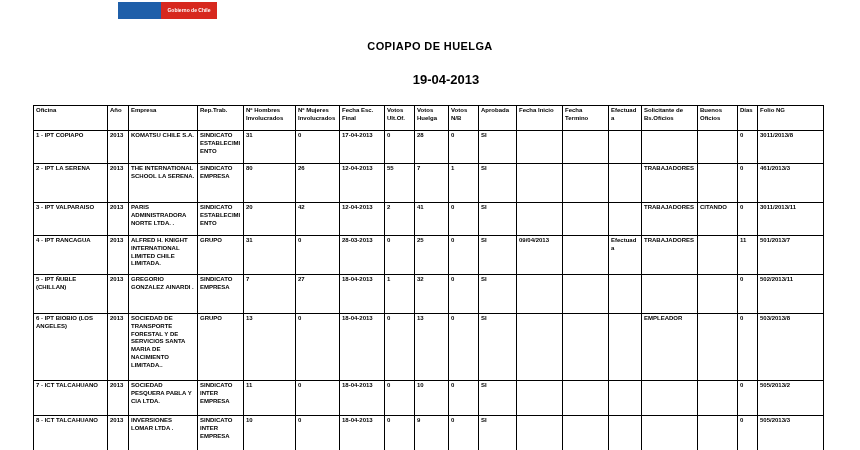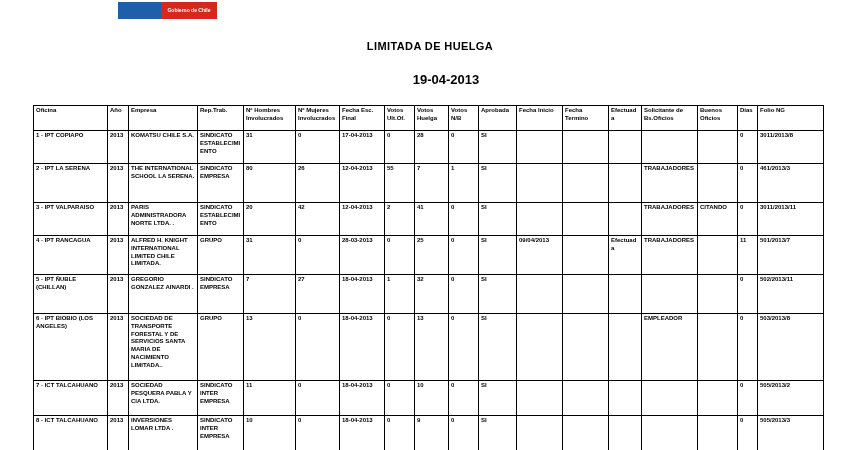--- a/index.html
+++ b/index.html
@@ -82,21 +82,21 @@
 </head>
 <body>
 
 <div class="page">
 
   <div class="logo">
     <div class="logo-flag"></div>
     <div class="logo-band">Gobierno de Chile</div>
   </div>
 
-  <div class="title">LIMITADA DE HUELGA</div>
+  <div class="title">COPIAPO DE HUELGA</div>
   <div class="date">19-04-2013</div>
 
   <table class="report">
     <colgroup>
       <col class="c0">
         <col class="c1">
         <col class="c2">
         <col class="c3">
       <col class="c4">
         <col class="c5">

